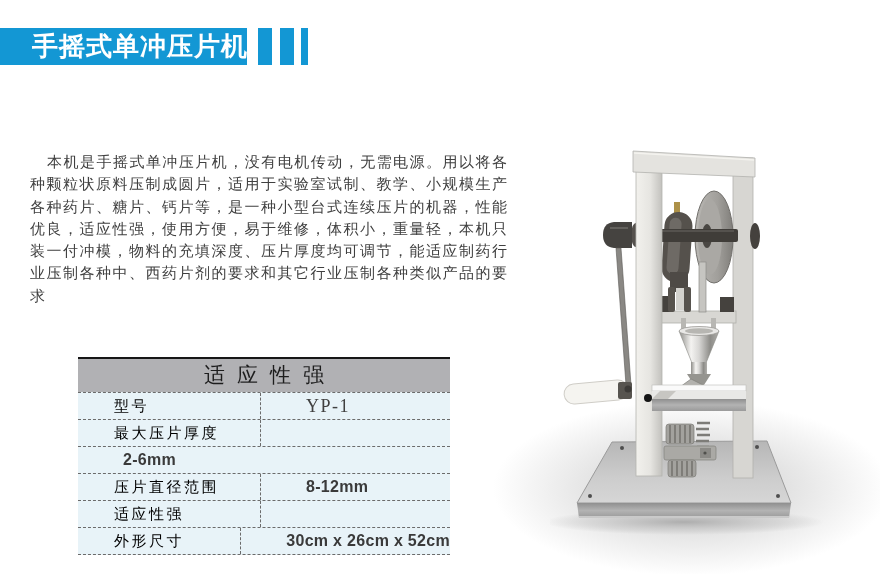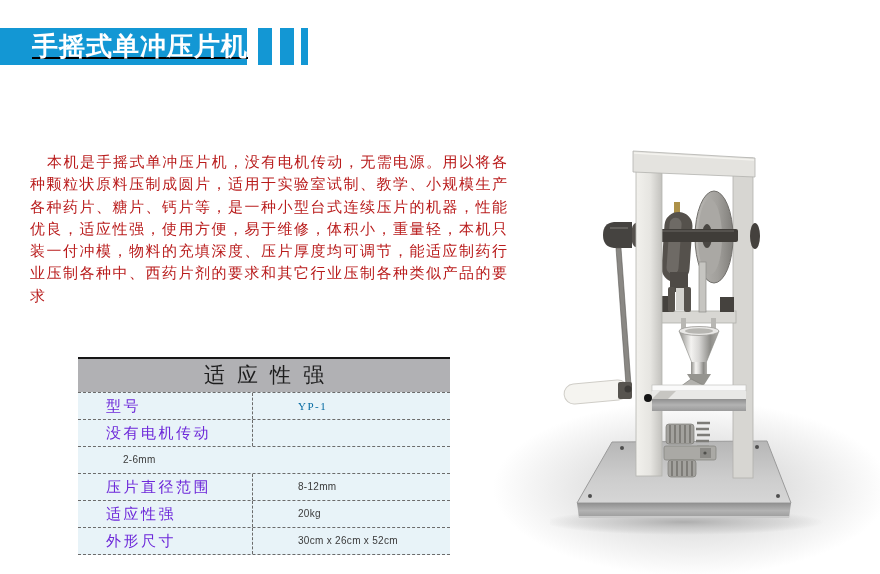--- a/index.html
+++ b/index.html
@@ -5,38 +5,37 @@
   html,body{margin:0;padding:0;}
   body{
     width:880px;height:574px;position:relative;overflow:hidden;
     background:#ffffff;
     font-family:"Liberation Serif", serif;
   }
   
   .banner{
     position:absolute;left:0;top:28px;width:247px;height:37px;
     background:#1397d4;
-    text-decoration:underline;
   }
   .banner h1{
     margin:0;padding-left:32px;
     font-family:"Liberation Sans", sans-serif;
     font-size:26px;font-weight:bold;color:#ffffff;
     line-height:37px;letter-spacing:1px;white-space:nowrap;
   }
   .decor-bar{position:absolute;top:28px;height:37px;background:#1397d4;}
   .decor-bar.b1{left:258px;width:14px;}
   .decor-bar.b2{left:280px;width:14px;}
   .decor-bar.b3{left:301px;width:7px;}
 
   
   .desc{
     position:absolute;left:30px;top:136px;width:478px;
     font-size:15px;line-height:22.3px;letter-spacing:1px;
-    color:#b91c1c;text-align:justify;text-indent:17px;
+    color:#404040;text-align:justify;text-indent:17px;
   }
 
   
   .spec{
     position:absolute;left:78px;top:357px;width:372px;
     border-top:2px solid #161616;
   }
   .spec-title{
     height:33px;background:#b1b1b4;
     text-align:center;line-height:33px;
@@ -44,34 +43,34 @@
     color:#1d1d1d;
   }
   .spec-row{
     display:flex;height:26px;background:#e8f3f8;
     border-top:1px dashed #6b6b6b;
   }
   .spec-row:last-child{border-bottom:1px dashed #6b6b6b;}
   .spec-label{
     width:146px;padding-left:28px;
     border-right:1px dashed #6b6b6b;
-    font-size:15px;letter-spacing:2.5px;color:#6d28d9;
-    line-height:26px;white-space:nowrap;
+    font-size:15px;letter-spacing:2.5px;color:#000000;
+    line-height:26px;white-space:nowrap;margin-left:8px;
   }
   .spec-value{
     flex:1;padding-left:45px;line-height:26px;white-space:nowrap;
-    font-size:11px;color:#0369a1;
+    font-size:18px;color:#404040;
   }
   .spec-row:nth-child(2) .spec-value,
   .spec-row:nth-child(3) .spec-value{
     font-family:"Liberation Serif", serif;letter-spacing:1.5px;
   }
   .spec-row:nth-child(n+4) .spec-value{
-    font-family:"Liberation Sans", sans-serif;font-weight:normal;
-    font-size:10px;letter-spacing:0.3px;color:#3a3a3a;
+    font-family:"Liberation Sans", sans-serif;font-weight:bold;
+    font-size:16px;letter-spacing:0.3px;color:#3a3a3a;
   }
 
   
   .photo-bg{
     position:absolute;left:470px;top:370px;width:410px;height:204px;
     background:radial-gradient(ellipse 62% 55% at 54% 58%, #d7d7d7 0%, #e3e3e3 38%, rgba(255,255,255,0) 78%);
   }
   .photo{
     position:absolute;left:550px;top:140px;width:330px;height:420px;
   }
@@ -89,32 +88,31 @@
 <p class="desc">本机是手摇式单冲压片机，没有电机传动，无需电源。用以将各种颗粒状原料压制成圆片，适用于实验室试制、教学、小规模生产各种药片、糖片、钙片等，是一种小型台式连续压片的机器，性能优良，适应性强，使用方便，易于维修，体积小，重量轻，本机只装一付冲模，物料的充填深度、压片厚度均可调节，能适应制药行业压制各种中、西药片剂的要求和其它行业压制各种类似产品的要求</p>
 
 <div class="spec">
   <div class="spec-title">适应性强</div>
 
   <div class="spec-row">
     <div class="spec-label">型号</div>
     <div class="spec-value">YP-1</div>
   </div>
   <div class="spec-row">
-    <div class="spec-label">没有电机传动</div>
+    <div class="spec-label">最大压片厚度</div>
   </div>
   <div class="spec-row">
     <div class="spec-value">2-6mm</div>
   </div>
   <div class="spec-row">
     <div class="spec-label">压片直径范围</div>
     <div class="spec-value">8-12mm</div>
   </div>
   <div class="spec-row">
     <div class="spec-label">适应性强</div>
-    <div class="spec-value">20kg</div>
   </div>
   <div class="spec-row">
     <div class="spec-label">外形尺寸</div>
     <div class="spec-value">30cm x 26cm x 52cm</div>
   </div>
 </div>
 
 <div class="photo-bg"></div>
 
 <svg class="photo" viewBox="550 140 330 420" xmlns="http://www.w3.org/2000/svg">

